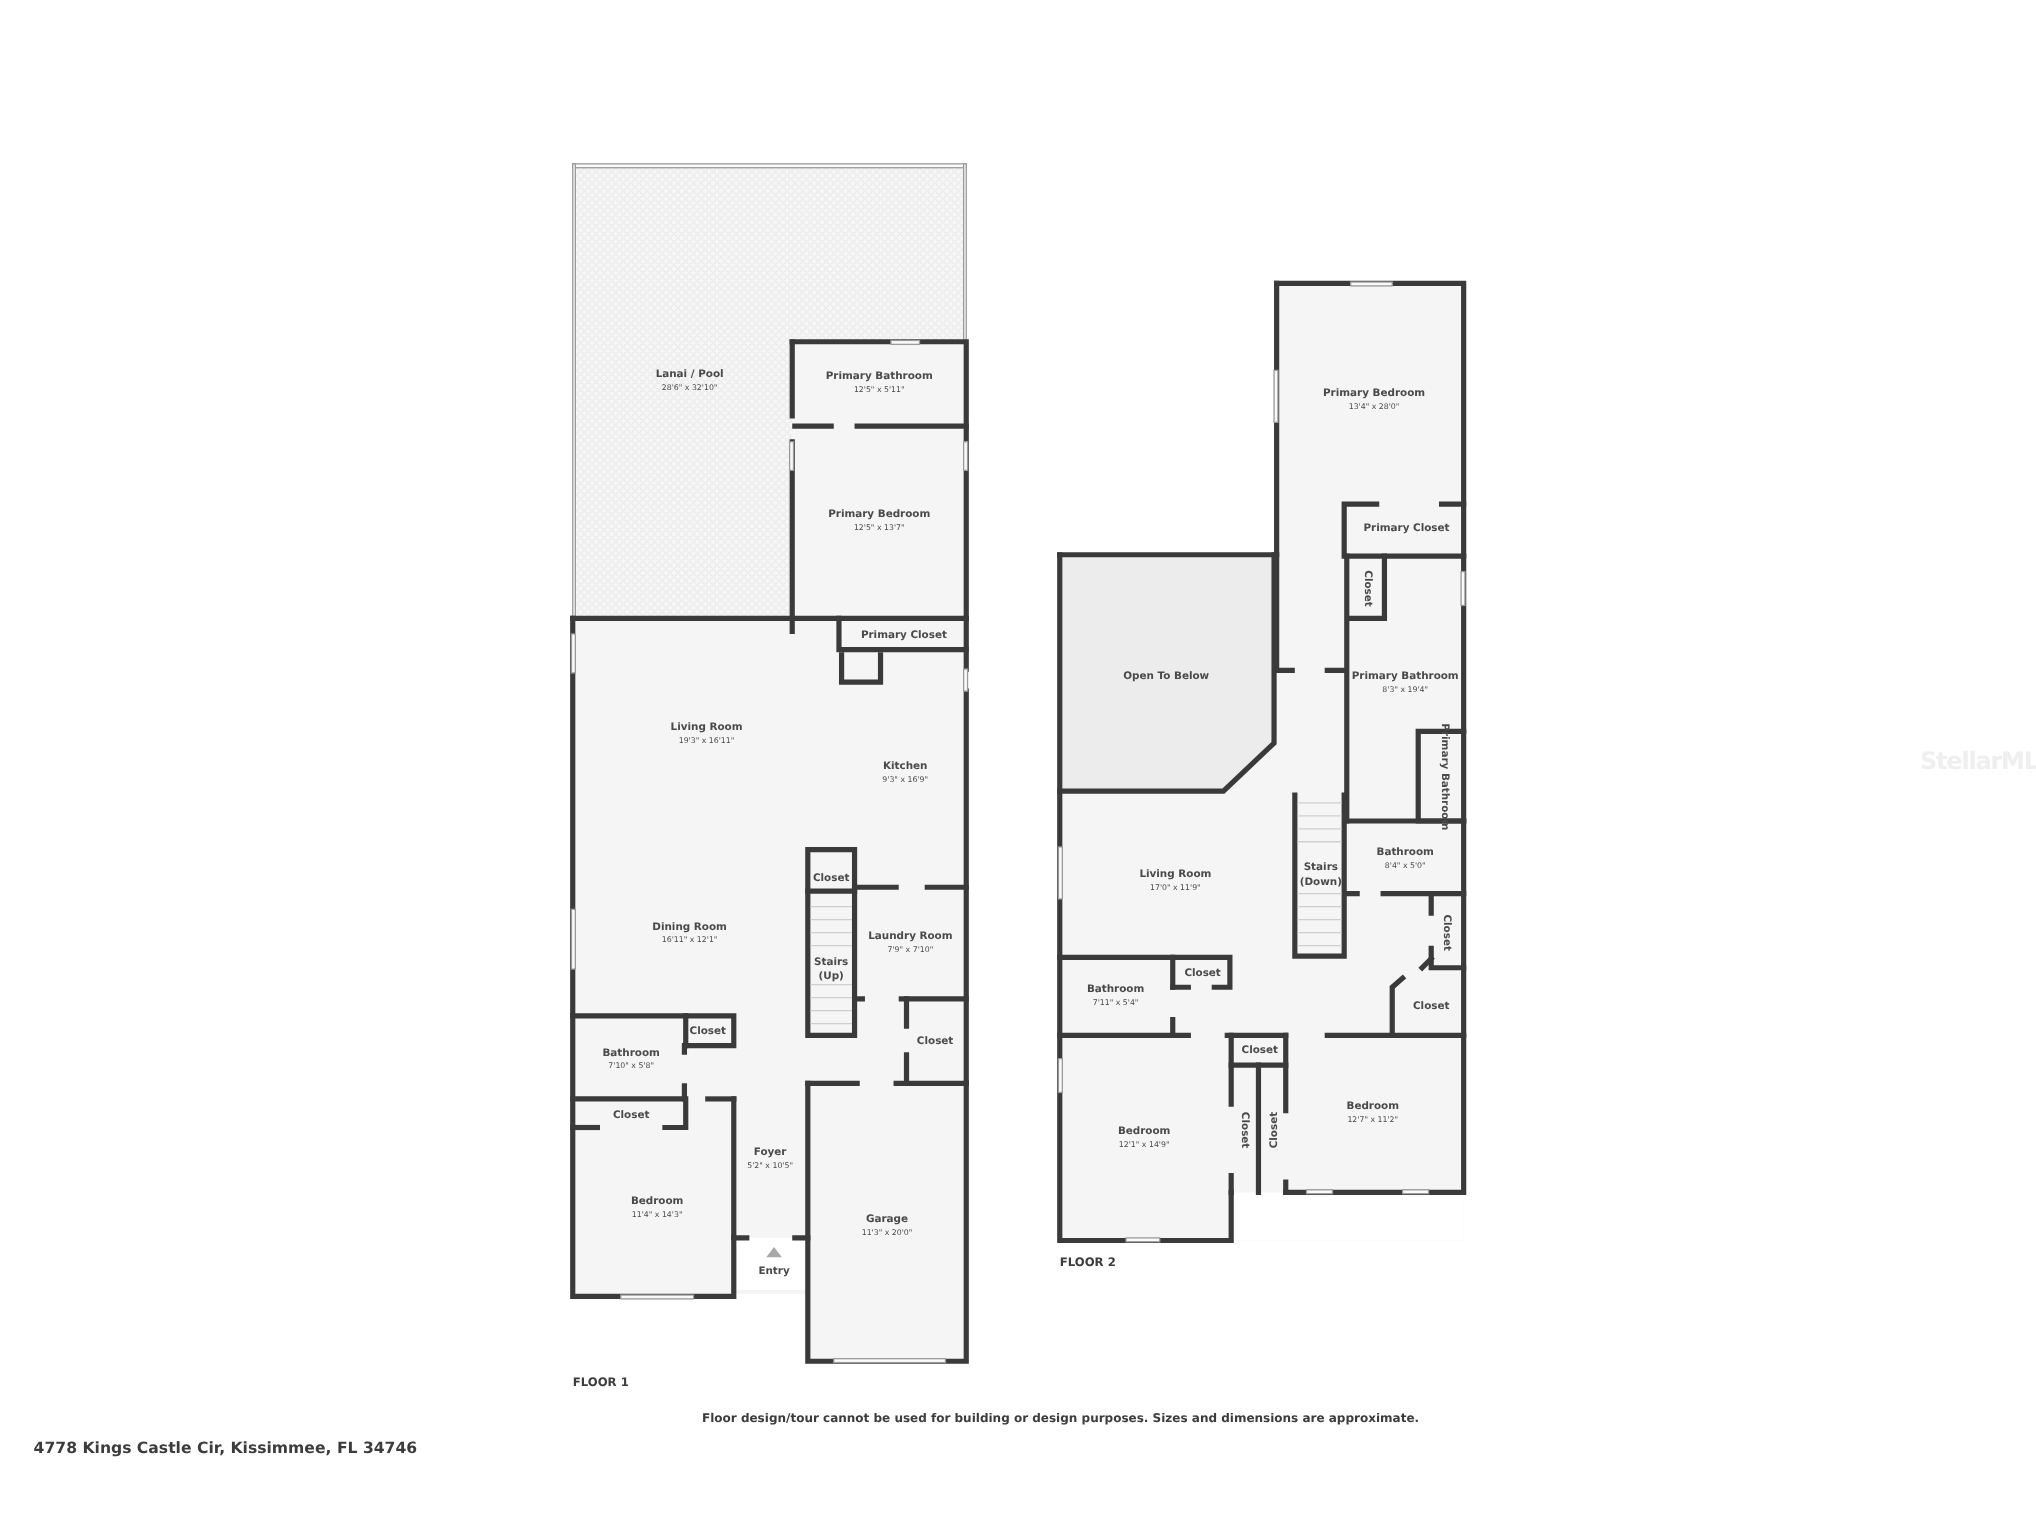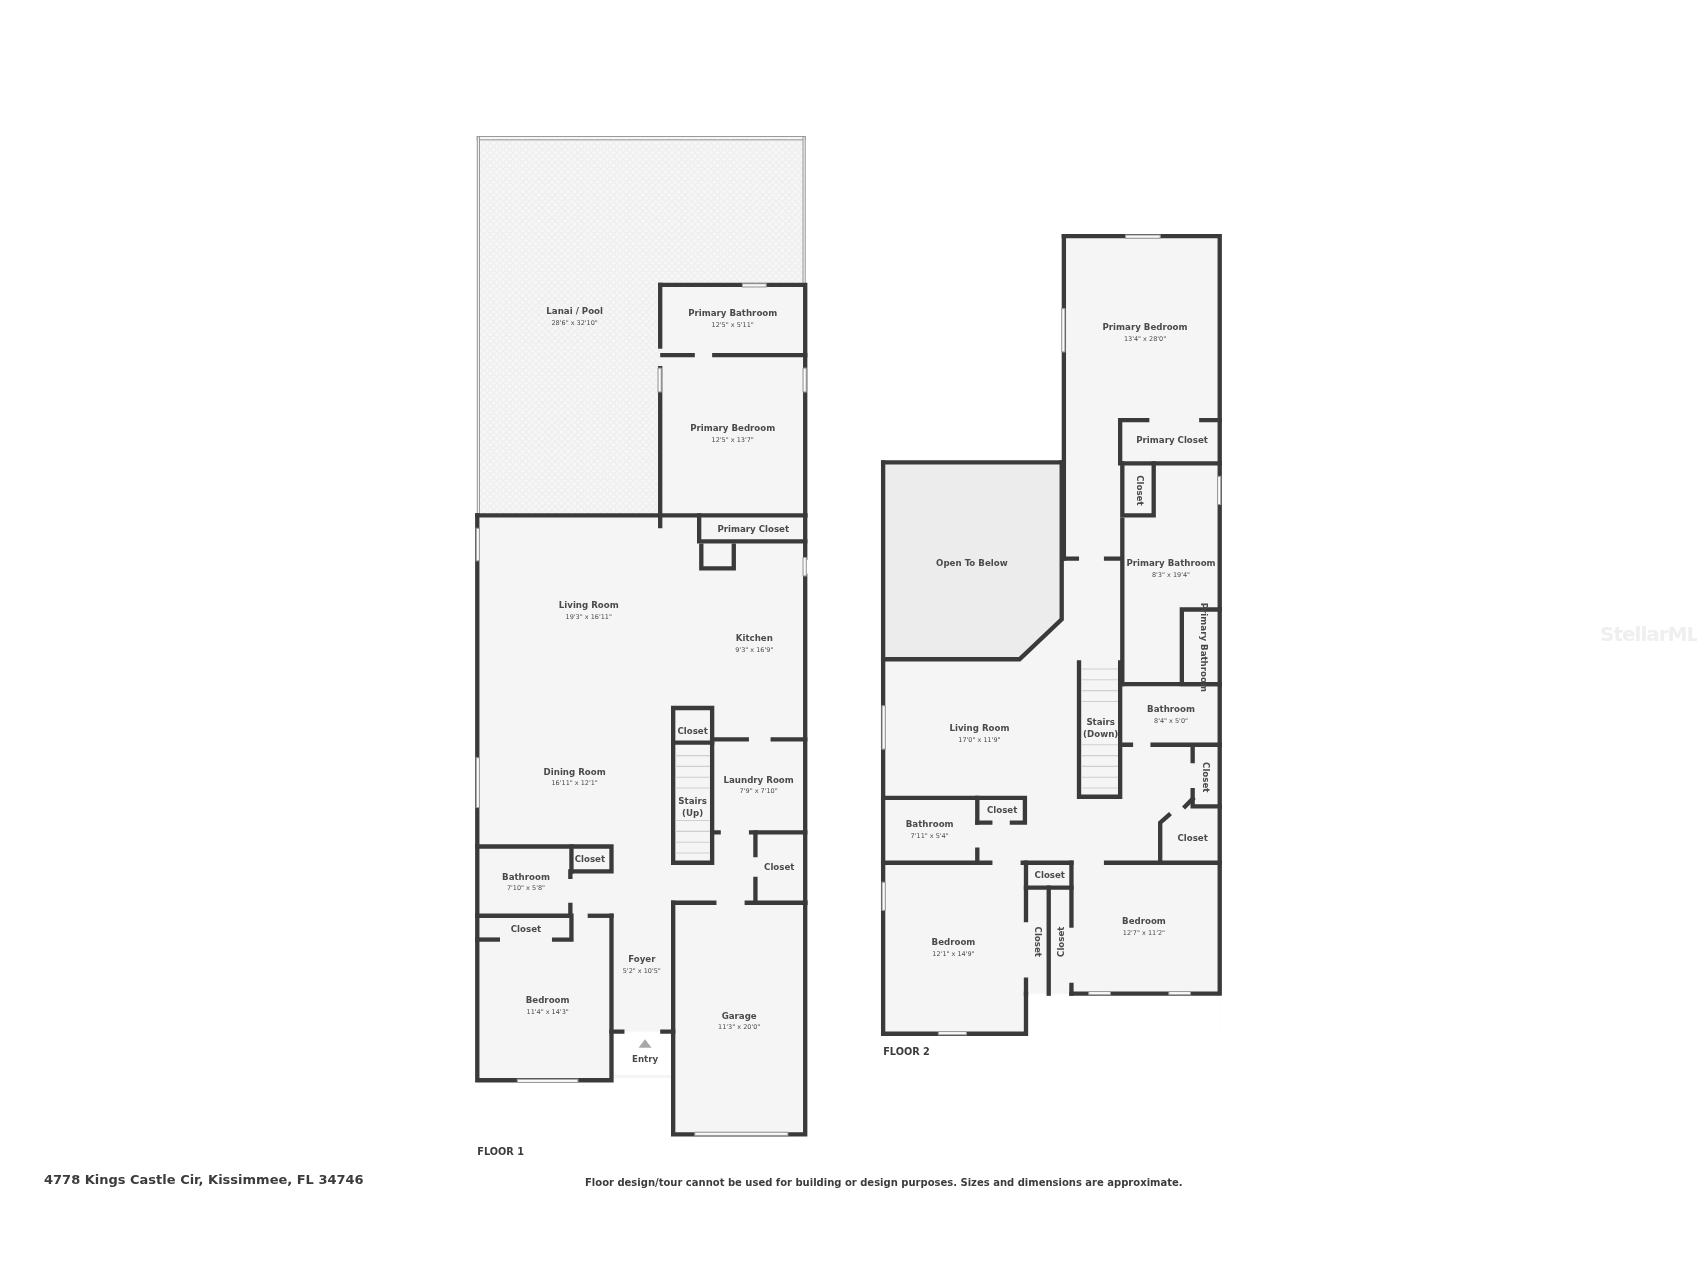--- a/index.html
+++ b/index.html
@@ -6,21 +6,21 @@
   body{width:1697px;height:1272px;position:relative;overflow:hidden;font-family:"DejaVu Sans","Liberation Sans",sans-serif;color:#3c3c3c;}
   #plan{position:absolute;left:0;top:0;width:1697px;height:1272px;}
   .wall{fill:none;stroke:#3a3a3a;stroke-width:4;stroke-linecap:square;stroke-linejoin:miter;}
   .room{fill:#f5f5f5;}
   .open{fill:#ececec;}
   .win{fill:#fafafa;stroke:#9a9a9a;stroke-width:1;}
   .stair{stroke:#cfcfcf;stroke-width:1;}
   .rname{font-family:"DejaVu Sans",sans-serif;font-size:8px;font-weight:bold;fill:#4a4a4a;text-anchor:middle;}
   .rdim{font-family:"DejaVu Sans",sans-serif;font-size:6px;fill:#4a4a4a;text-anchor:middle;}
   .flabel{font-family:"DejaVu Sans",sans-serif;font-size:9px;font-weight:bold;fill:#3c3c3c;}
-  .addr{position:absolute;left:28px;top:1172px;font-size:13px;font-weight:bold;color:#3c3c3c;margin-left:16px;}
+  .addr{position:absolute;left:28px;top:1200px;font-size:13px;font-weight:bold;color:#3c3c3c;}
   .disc{position:absolute;left:585px;top:1177px;font-size:10px;font-weight:bold;color:#3c3c3c;}
   .wm{position:absolute;left:1600px;top:622px;font-size:20px;font-weight:bold;color:#efefef;letter-spacing:-1px;}
 </style>
 </head>
 <body>
 
 <svg id="plan" viewBox="0 0 1568 1175">
   <defs>
     <pattern id="tile" width="6" height="6" patternUnits="userSpaceOnUse">
       <rect width="6" height="6" fill="#f7f7f7"></rect>

